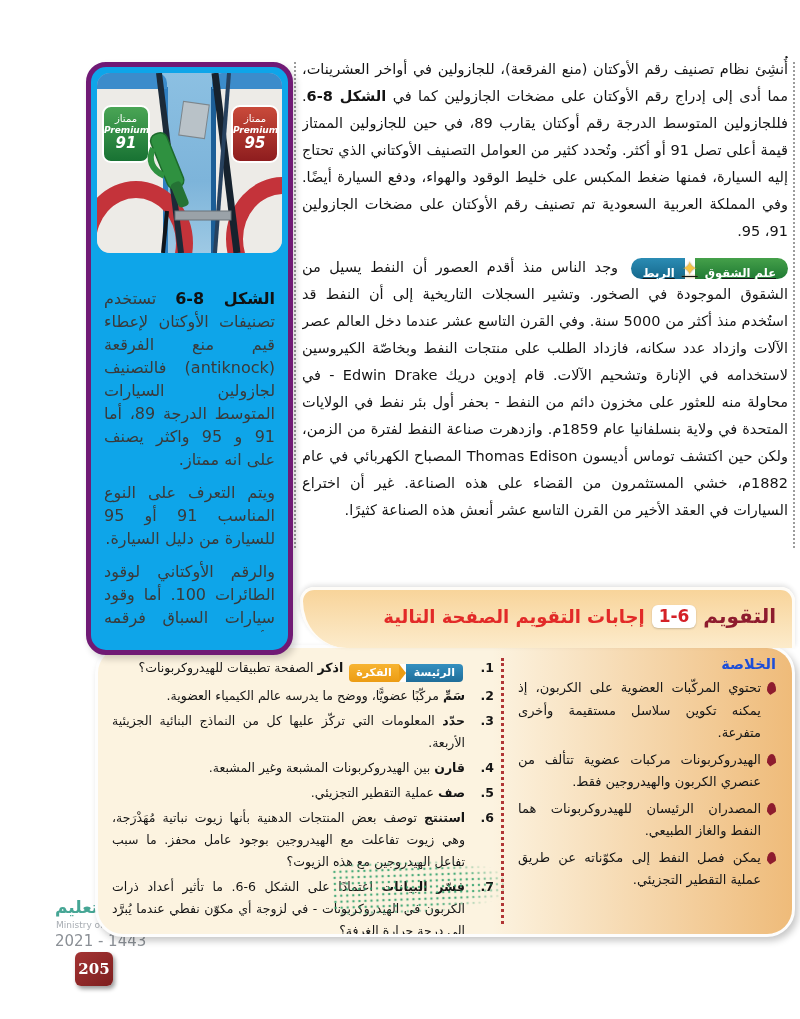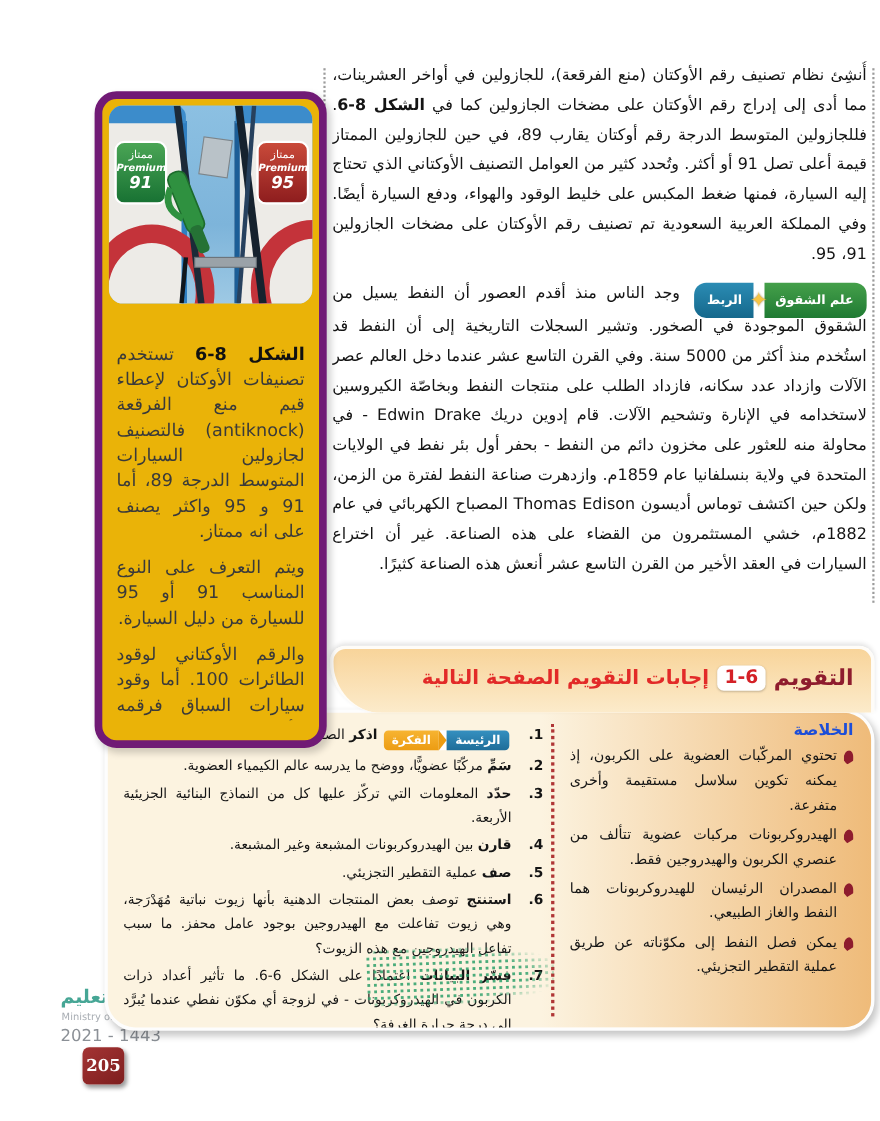--- a/index.html
+++ b/index.html
@@ -1,21 +1,21 @@
 <!DOCTYPE html>
 <html lang="ar"><head>
 <meta charset="utf-8">
 <style>
   html,body{margin:0;padding:0;background:#fff;}
   .page{position:relative;width:800px;height:1019px;background:#ffffff;overflow:hidden;
         font-family:"DejaVu Sans", sans-serif;}
 
   
-  .figure-box{position:absolute;left:86px;top:62px;width:197px;height:583px;background:#eab308;
-              border:7px solid #701a75;border-radius:20px;box-shadow:3px 4px 7px rgba(0,0,0,.18);z-index:4;margin-top:21px;}
+  .figure-box{position:absolute;left:86px;top:62px;width:197px;height:583px;background:#0ea5e9;
+              border:5px solid #701a75;border-radius:20px;box-shadow:3px 4px 7px rgba(0,0,0,.18);z-index:4;}
   .photo{position:absolute;left:6px;top:6px;width:185px;height:180px;border-radius:13px;overflow:hidden;
          background:linear-gradient(180deg,#8cc0e2 0%,#7db4da 60%,#9ec9e4 100%);}
   .pump{position:absolute;top:14px;bottom:0;width:66px;background:#edebe7;}
   .pump-left{left:0;border-right:5px solid #2f7fc1;}
   .pump-right{right:0;border-left:5px solid #1c5e97;}
   .pump-top{position:absolute;top:0;height:16px;width:70px;background:#3c8ccb;}
   .pump-top.tl{left:0;border-radius:0 10px 0 0;}
   .pump-top.tr{right:0;border-radius:10px 0 0 0;}
   .sign{position:absolute;top:32px;width:48px;height:58px;border:2px solid #fff;border-radius:9px;
         color:#fff;text-align:center;line-height:1.15;padding-top:6px;box-sizing:border-box;}
@@ -36,22 +36,22 @@
 
   
   .vdots{position:absolute;top:62px;height:486px;width:0;border-left:2px dotted #9c9c9c;}
   .vdots-left{left:294px;}
   .vdots-right{left:793px;}
 
   
   .main-text{position:absolute;left:302px;top:56px;width:486px;height:492px;direction:rtl;
              text-align:justify;font-size:14.5px;line-height:27px;color:#141414;overflow:hidden;}
   .main-text p{margin:0 0 9px 0;}
-  .link-badge{display:inline-flex;direction:ltr;align-items:center;vertical-align:-5px;height:21px;
-              margin-left:4px;}
+  .link-badge{display:inline-flex;direction:ltr;vertical-align:-5px;height:21px;
+              margin-left:4px;text-decoration:underline;}
   .lb-blue{background:linear-gradient(180deg,#2b8cb4,#15688c);color:#fff;font-size:11.5px;font-weight:bold;
            padding:2px 10px 3px 12px;border-radius:11px 0 0 11px;}
   .lb-green{background:linear-gradient(180deg,#45a04a,#1f7a33);color:#fff;font-size:11.5px;font-weight:bold;
             padding:2px 12px 3px 10px;border-radius:0 11px 11px 0;}
   .lb-star{width:20px;height:21px;margin:0 -5px;z-index:2;color:#f6c445;font-size:19px;line-height:21px;
            text-align:center;text-shadow:0 0 2px #8a6d1a;}
 
   
   .assess-title{position:absolute;left:300px;top:587px;width:495px;height:61px;
                 background:linear-gradient(180deg,#f8d49a,#fcebcb);

